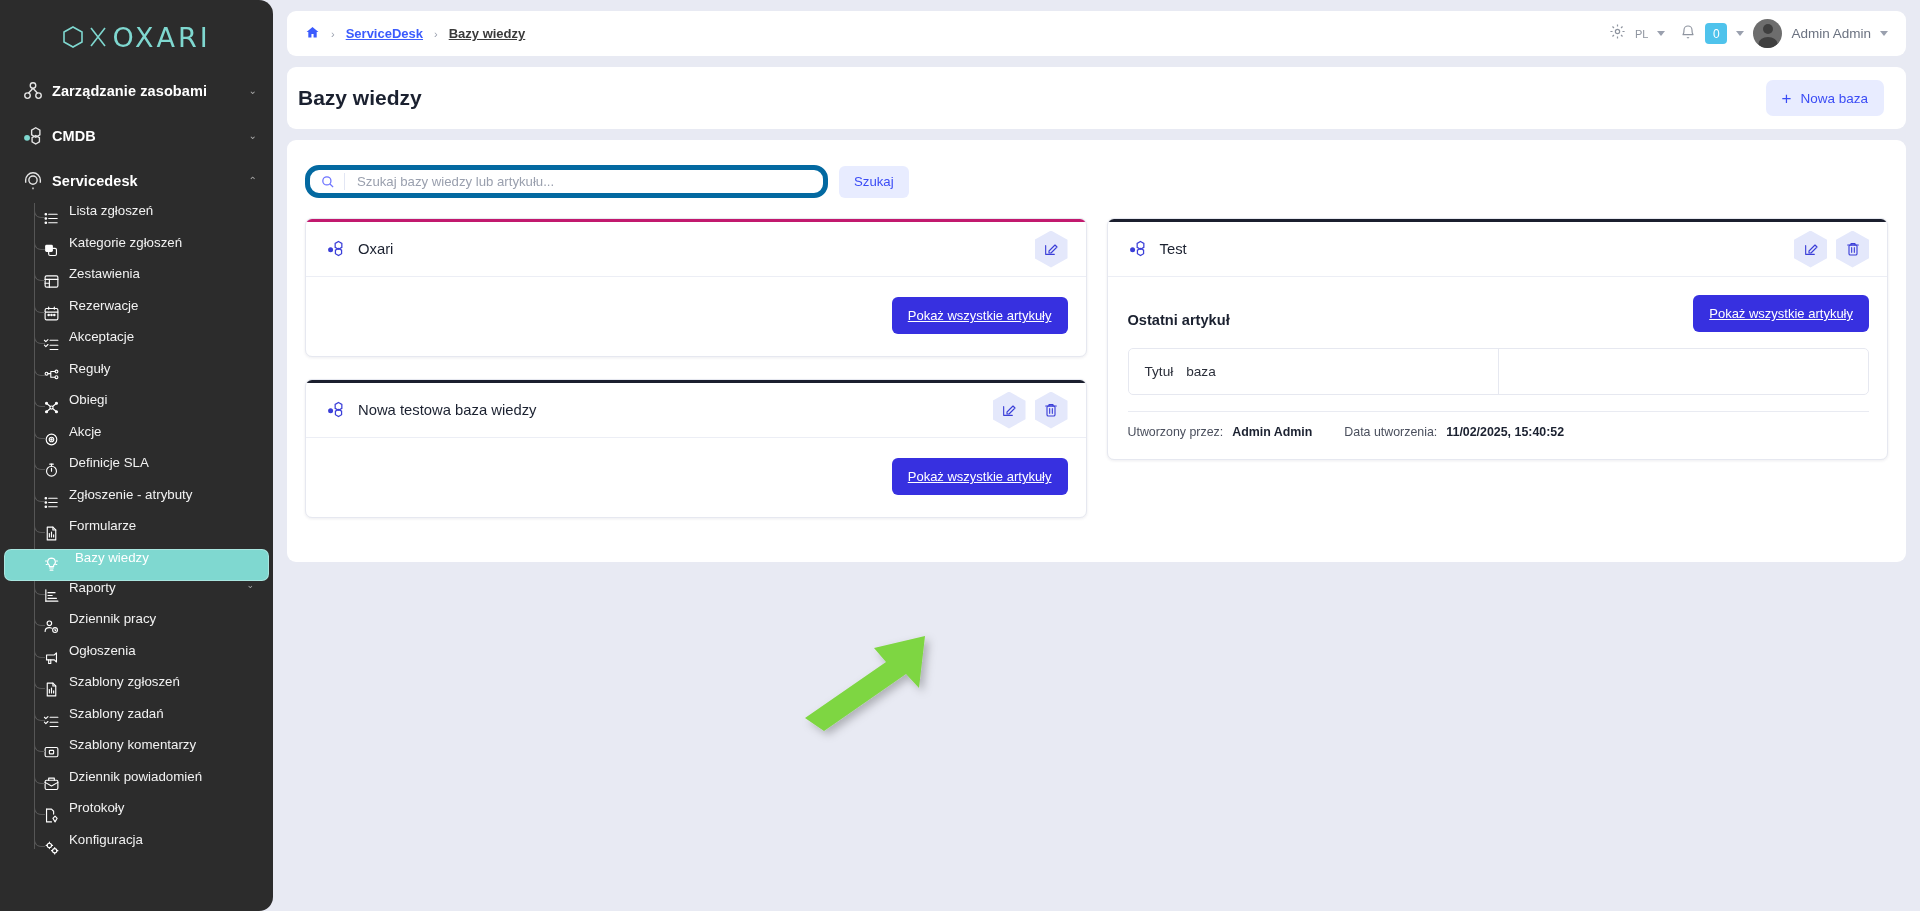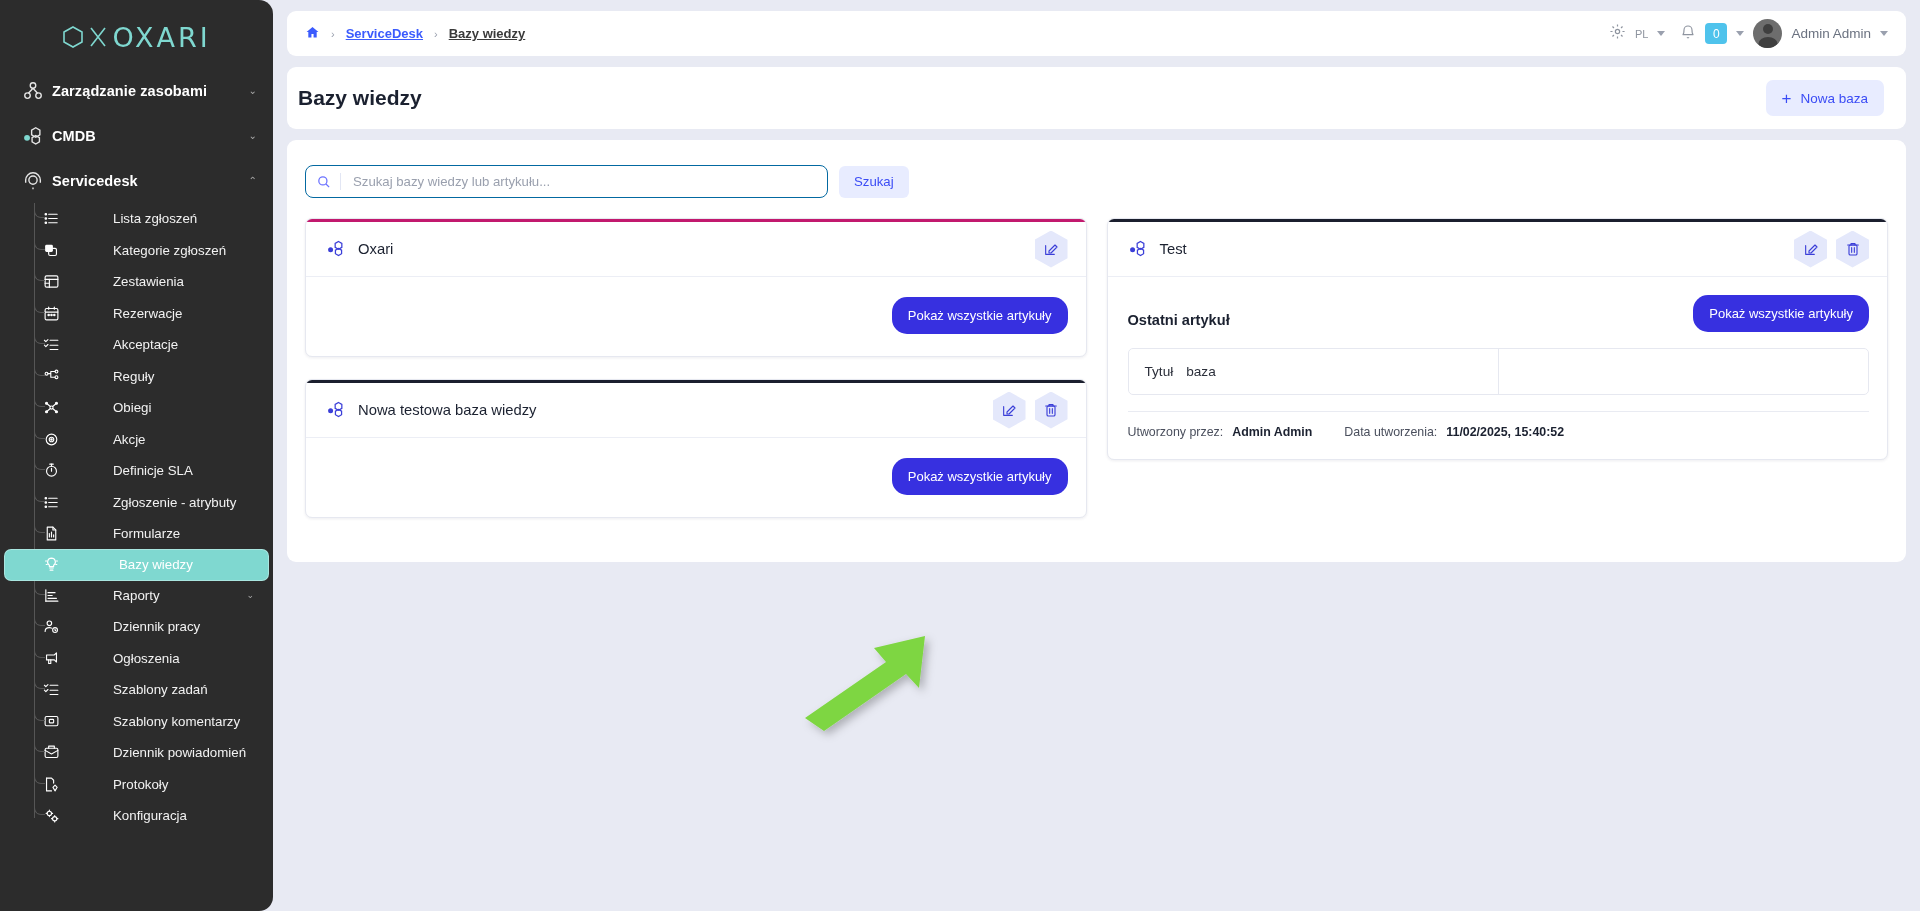--- a/index.html
+++ b/index.html
@@ -42,27 +42,26 @@
   .nav-top .nav-lbl { flex: 1; font-weight: 600; letter-spacing: .1px;}
   .caret { color: #aaa; font-size: 10px; line-height: 1; }
 
   .subnav { position: relative; padding-left: 0; }
   .subnav::before {
     content: ""; position: absolute;
     left: 34px; top: 0; bottom: 14px;
     width: 1px; background: #565656;
   }
   .sub-item {
-    display: flex; align-items: center;
+    display: flex; 
     height: 31.5px; margin: 0 5px 0 5px;
     padding-left: 38px;
     color: #f2f2f2; font-size: 13.3px;
     cursor: pointer; position: relative;
     border-radius: 6px;
-    gap: 44px;
   }
   .sub-item .elbow {
     position: absolute; left: 29px; top: 2px;
     width: 11px; height: 13px;
     border-left: 1px solid #565656;
     border-bottom: 1px solid #565656;
     border-bottom-left-radius: 7px;
   }
   .sub-item .sub-ico {
     width: 26px; flex: 0 0 26px;
@@ -143,21 +142,21 @@
   .plus { font-size: 17px; line-height: 1; font-weight: 400; }
 
   .panel {
     background: #fff; border-radius: 9px;
     margin-top: 11px; padding: 18px 12px 22px 12px;
     flex: 0 0 auto;
   }
   .searchrow { display: flex; align-items: center; gap: 11px; padding: 7px 6px 0 6px; }
   .searchbox {
     flex: 0 0 523px; height: 33px;
-    border: 1px solid #0369a1; border-radius: 8px;
+    border: 5px solid #0369a1; border-radius: 14px;
     display: flex; align-items: center; background: #fff;
   }
   .searchbox .mag { width: 34px; display:flex; align-items:center; justify-content:center; }
   .searchbox .divider { width:1px; height:17px; background:#e2e6f4; }
   .searchbox input {
     flex: 1; border: none; outline: none; height: 100%;
     padding: 0 12px; font-size: 13.2px; color: #333;
     font-family: "Liberation Sans", sans-serif; background: transparent;
   }
   .searchbox input::placeholder { color: #9aa0ae; }
@@ -195,23 +194,24 @@
     width: 33px; height: 37px;
     background: #e4e8fb;
     clip-path: polygon(50% 0%, 100% 25%, 100% 75%, 50% 100%, 0% 75%, 0% 25%);
     display: flex; align-items: center; justify-content: center;
     cursor: pointer;
   }
   .kb-body { padding: 18px 18px 20px 20px; position: relative; min-height: 72px; }
   .kb-body-simple { display: flex; justify-content: flex-end; padding: 20px 18px 22px 18px; }
   .btn-show {
     background: #3730e0; color: #fff; border: none;
-    border-radius: 15px; height: 37px; padding: 0 16px;
+    border-radius: 6px; height: 37px; padding: 0 16px;
     font-size: 13px; cursor: pointer; white-space: nowrap;
     font-family: "Liberation Sans", sans-serif;
+    text-decoration: underline;
   }
   .kb-row1 { display: flex; align-items: center; }
   .last-art { font-size: 14.6px; font-weight: 700; color: #1b2130; margin-top: 12px; }
   .art-table {
     display: grid; grid-template-columns: 1fr 1fr;
     border: 1px solid #e6e8f0; border-radius: 5px;
     margin-top: 16px; overflow: hidden;
   }
   .art-cell {
     height: 45px; display: flex; align-items: center; gap: 13px;
@@ -476,20 +476,33 @@
         </div>
         <div class="sub-item">
           <span class="elbow"></span>
           <span class="sub-ico">
             <svg width="17" height="17" viewBox="0 0 24 24" fill="none" stroke="#ffffff" stroke-width="1.6" stroke-linecap="round" stroke-linejoin="round">
               <path d="M5 7h11l3-3v13l-3-3H5z"></path>
               <path d="M8 14v5h3v-5"></path>
             </svg>
           </span>
           <span class="sub-lbl">Ogłoszenia</span>
+        </div>
+        <div class="sub-item">
+          <span class="elbow"></span>
+          <span class="sub-ico">
+            <svg width="17" height="17" viewBox="0 0 24 24" fill="none" stroke="#ffffff" stroke-width="1.6" stroke-linecap="round" stroke-linejoin="round">
+              <path d="M6 3h8l4 4v14H6z"></path>
+              <path d="M14 3v4h4"></path>
+              <line x1="9" y1="17" x2="9" y2="12"></line>
+              <line x1="12" y1="17" x2="12" y2="10"></line>
+              <line x1="15" y1="17" x2="15" y2="14"></line>
+            </svg>
+          </span>
+          <span class="sub-lbl">Szablony zgłoszeń</span>
         </div>
         <div class="sub-item">
           <span class="elbow"></span>
           <span class="sub-ico">
             <svg width="17" height="17" viewBox="0 0 24 24" fill="none" stroke="#ffffff" stroke-width="1.6" stroke-linecap="round" stroke-linejoin="round">
               <path d="M2 6l2 2 3-3"></path>
               <path d="M2 13l2 2 3-3"></path>
               <line x1="10" y1="6" x2="21" y2="6"></line>
               <line x1="10" y1="13" x2="21" y2="13"></line>
               <line x1="10" y1="19" x2="21" y2="19"></line>

